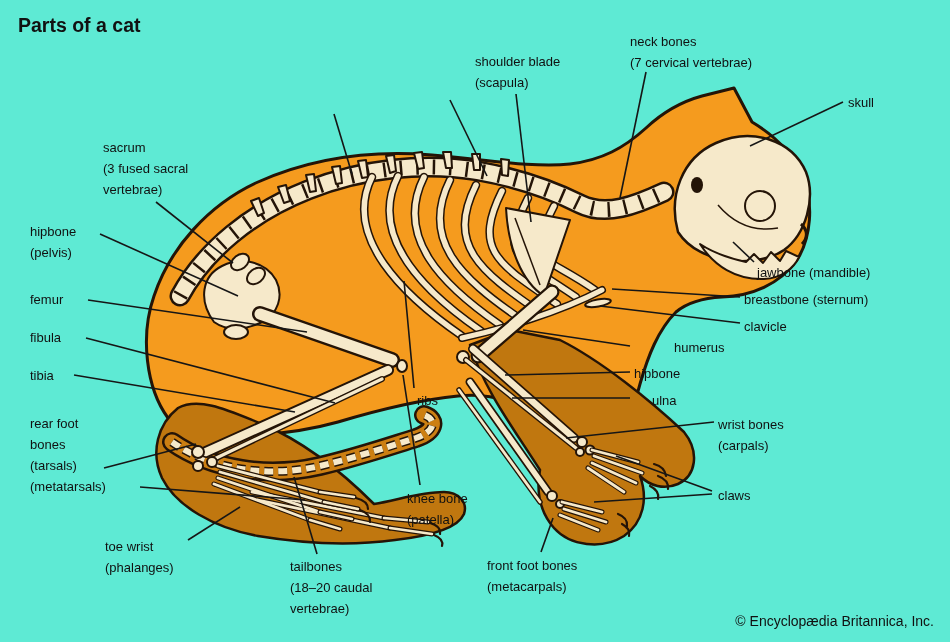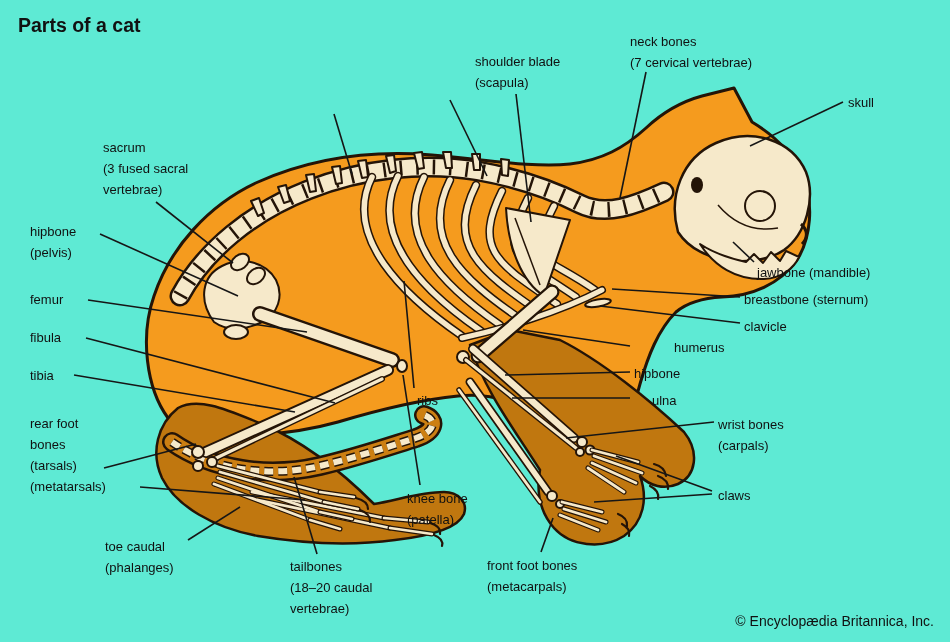--- a/index.html
+++ b/index.html
@@ -326,21 +326,21 @@
       <div class="label" style="left: 30px; top: 365px;">
         <div>tibia</div>
       </div>
       <div class="label" style="left: 30px; top: 413px;">
         <div>rear foot</div>
         <div>bones</div>
         <div>(tarsals)</div>
         <div>(metatarsals)</div>
       </div>
       <div class="label" style="left: 105px; top: 536px;">
-        <div>toe caudal</div>
+        <div>toe wrist</div>
         <div>(phalanges)</div>
       </div>
       <div class="label" style="left: 290px; top: 556px;">
         <div>tailbones</div>
         <div>(18–20 caudal</div>
         <div>vertebrae)</div>
       </div>
       <div class="label" style="left: 417px; top: 390px;">
         <div>ribs</div>
       </div>

